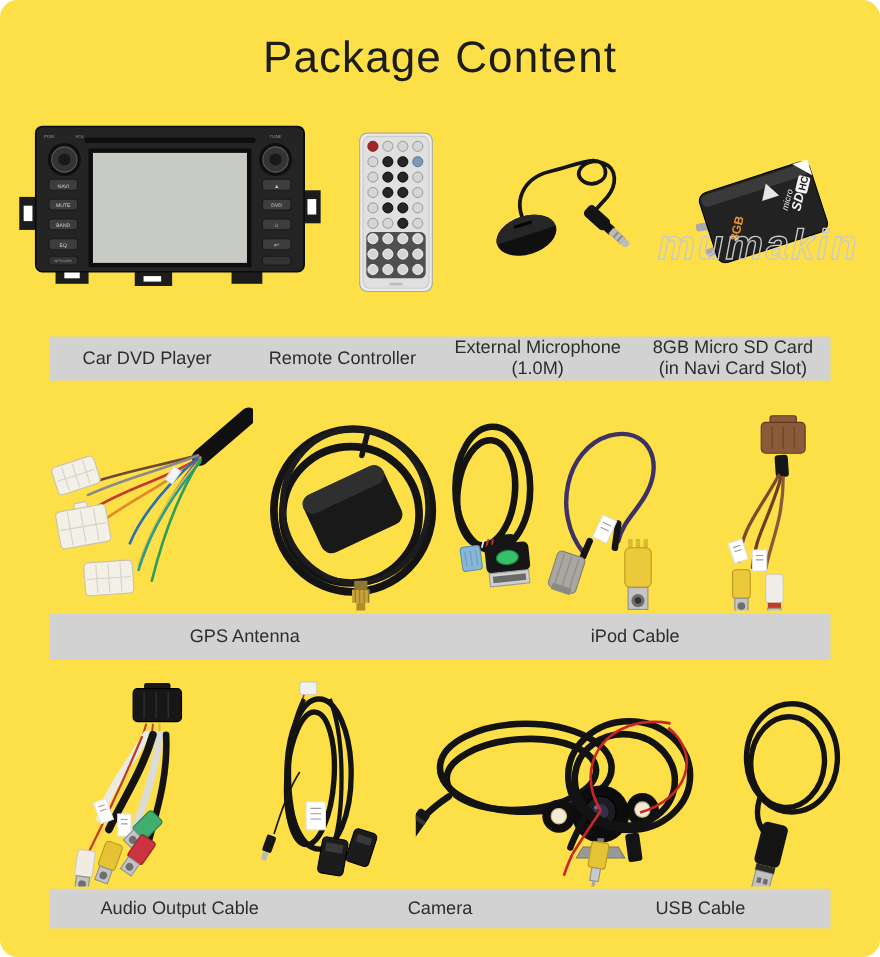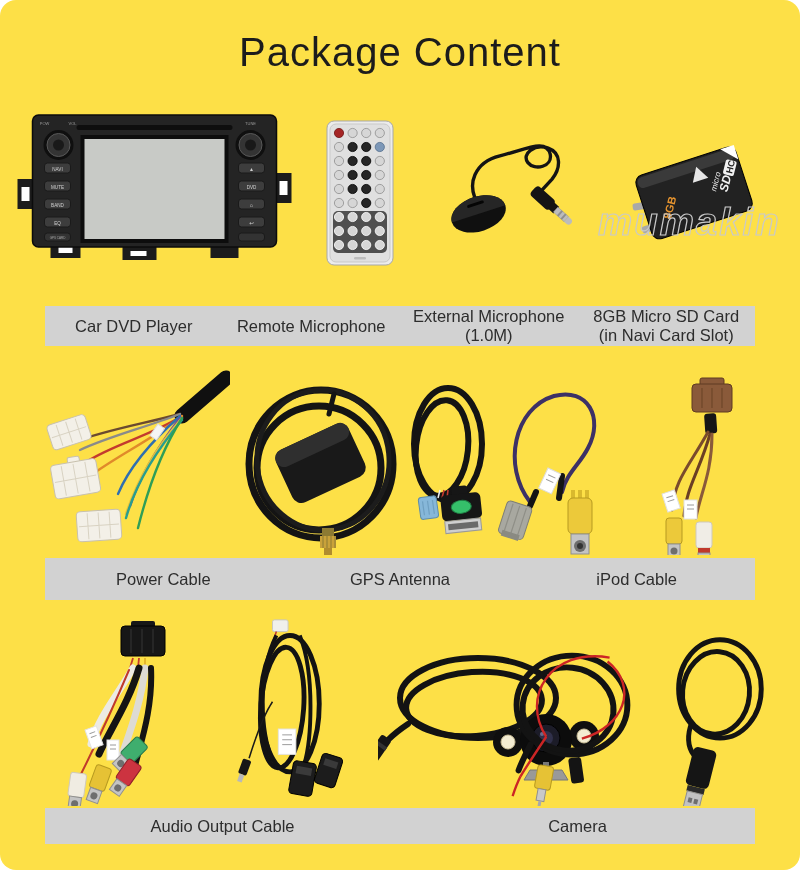--- a/index.html
+++ b/index.html
@@ -395,31 +395,31 @@
       <rect x="0" y="0" width="24" height="40" rx="5" fill="#151515"></rect>
       <rect x="3" y="40" width="18" height="6" fill="#2a2a2a"></rect>
       <rect x="4" y="46" width="16" height="20" fill="#c2c2c2" stroke="#8e8e8e"></rect>
       <rect x="7" y="52" width="4" height="5" fill="#6e6e6e"></rect>
       <rect x="13" y="52" width="4" height="5" fill="#6e6e6e"></rect>
     </g>
   </svg>
 
   <div class="band b1">
     <div class="cell">Car DVD Player</div>
-    <div class="cell">Remote Microphone</div>
+    <div class="cell">Remote Controller</div>
     <div class="cell">External Microphone
 (1.0M)</div>
     <div class="cell">8GB Micro SD Card
 (in Navi Card Slot)</div>
   </div>
 
   <div class="band b2">
-    <div class="cell">Power Cable</div>
     <div class="cell">GPS Antenna</div>
     <div class="cell">iPod Cable</div>
   </div>
 
   <div class="band b3">
     <div class="cell">Audio Output Cable</div>
     <div class="cell">Camera</div>
+    <div class="cell">USB Cable</div>
   </div>
 
 </div>
 
 </body></html>

